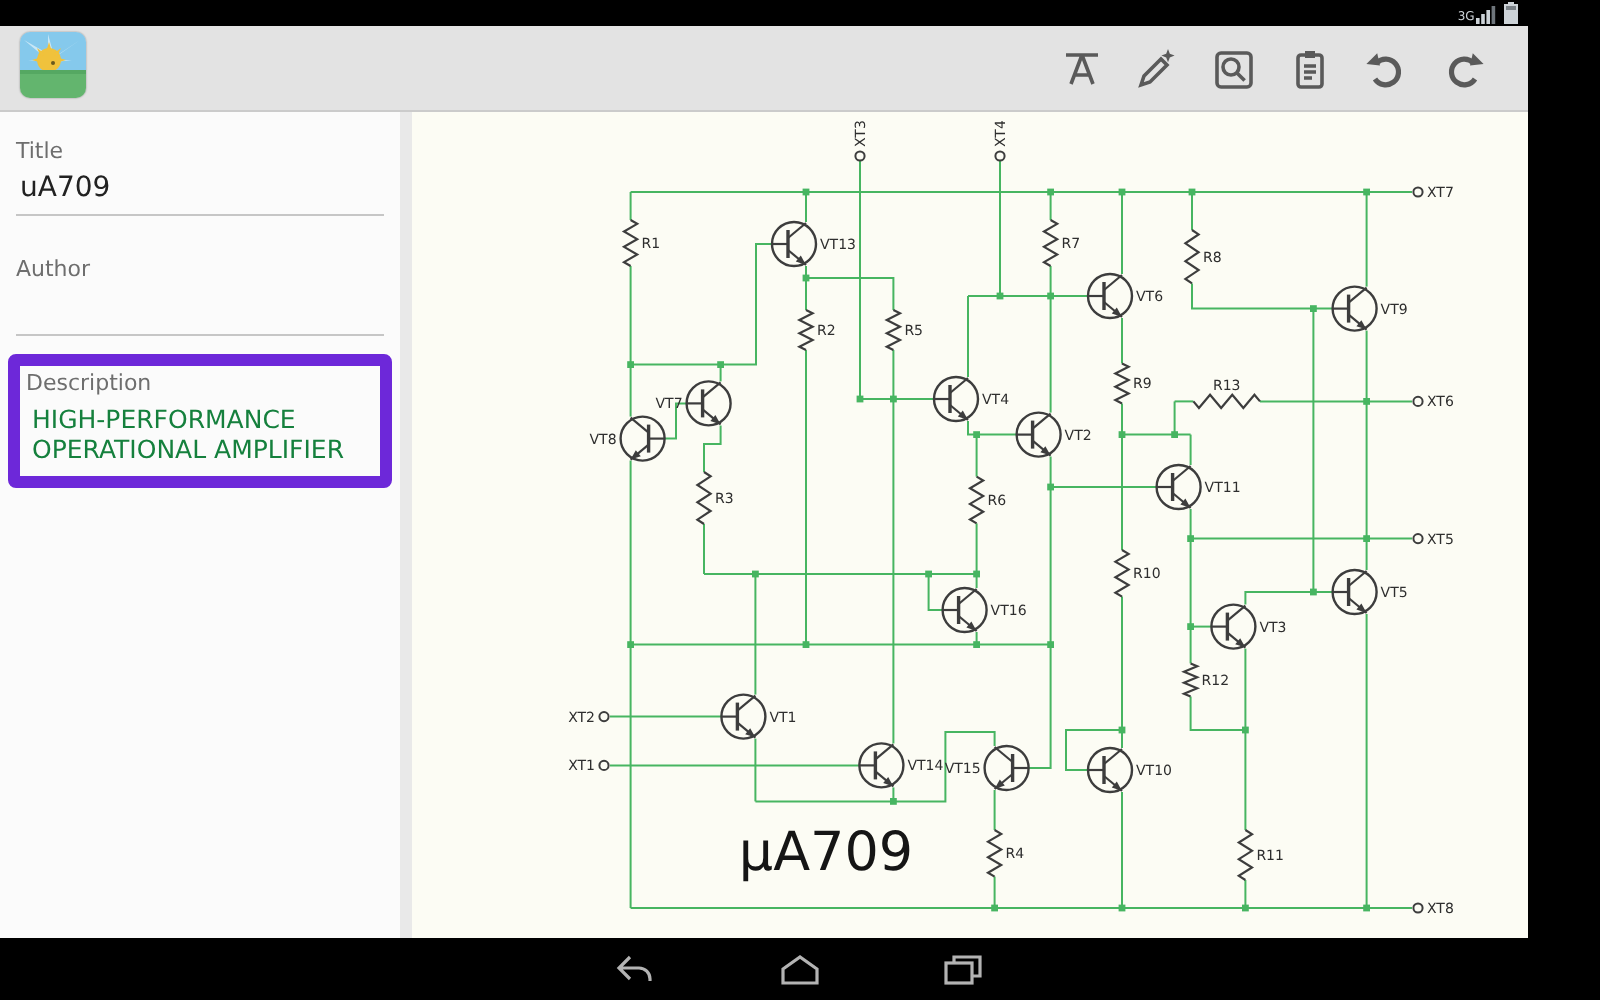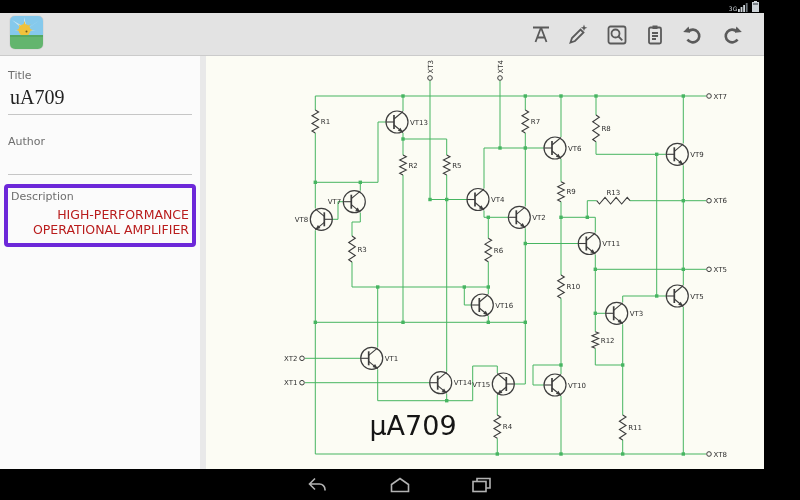--- a/index.html
+++ b/index.html
@@ -18,24 +18,24 @@
   
   .action-bar{position:absolute;left:0;top:13px;width:800px;height:43px;background:#e3e3e3;border-bottom:1px solid #cbcbcb;}
   .app-icon{position:absolute;left:10px;top:3px;width:33px;height:33px;border-radius:5px;overflow:hidden;box-shadow:0 0 1px rgba(0,0,0,.4);}
   .tb-icon{position:absolute;top:16px;width:36px;height:36px;display:flex;align-items:center;justify-content:center;top:4px;}
   .tb-icon svg{stroke:#5a5a5a;fill:none;stroke-width:1.8;}
   
   .sidebar{position:absolute;left:0;top:56px;width:200px;height:413px;background:#fbfbfb;padding:13px 8px 0 8px;}
   .divider{position:absolute;left:200px;top:56px;width:6px;height:413px;background:#e9e9e9;}
   .canvas{position:absolute;left:206px;top:56px;width:594px;height:413px;background:#fcfcf4;}
   .f-label{font-size:11px;color:#6e6e6e;}
-  .f-value{font-size:20px;color:#222;margin-top:3px;padding:1px 2px 5px 2px;border-bottom:1px solid #c6c6c6;min-height:15px;font-family:Liberation Serif, serif;}
+  .f-value{font-size:14px;color:#222;margin-top:3px;padding:1px 2px 5px 2px;border-bottom:1px solid #c6c6c6;min-height:15px;}
   .f-empty{margin-top:3px;height:24px;border-bottom:1px solid #c6c6c6;}
-  .desc-box{margin-top:9px;border:4px solid #6d28d9;border-radius:4px;padding:2px 3px 6px 3px;margin-left:-4px;margin-right:-4px;}
-  .desc-text{font-size:12.5px;line-height:15px;color:#b91c1c;margin-top:4px;padding-left:3px;text-align:right;}
+  .desc-box{margin-top:9px;border:6px solid #6d28d9;border-radius:4px;padding:2px 3px 6px 3px;margin-left:-4px;margin-right:-4px;}
+  .desc-text{font-size:12.5px;line-height:15px;color:#15803d;margin-top:4px;padding-left:3px;}
   
   .nav-bar{position:absolute;left:0;top:469px;width:800px;height:31px;background:#000;display:flex;align-items:center;justify-content:center;gap:58px;}
   .nav-icon svg{stroke:#b3b3b3;fill:none;stroke-width:1.6;}
   .nav-icon{width:24px;height:18px;display:flex;align-items:center;justify-content:center;}
 </style>
 </head>
 <body>
 
 <div class="screen">
 

